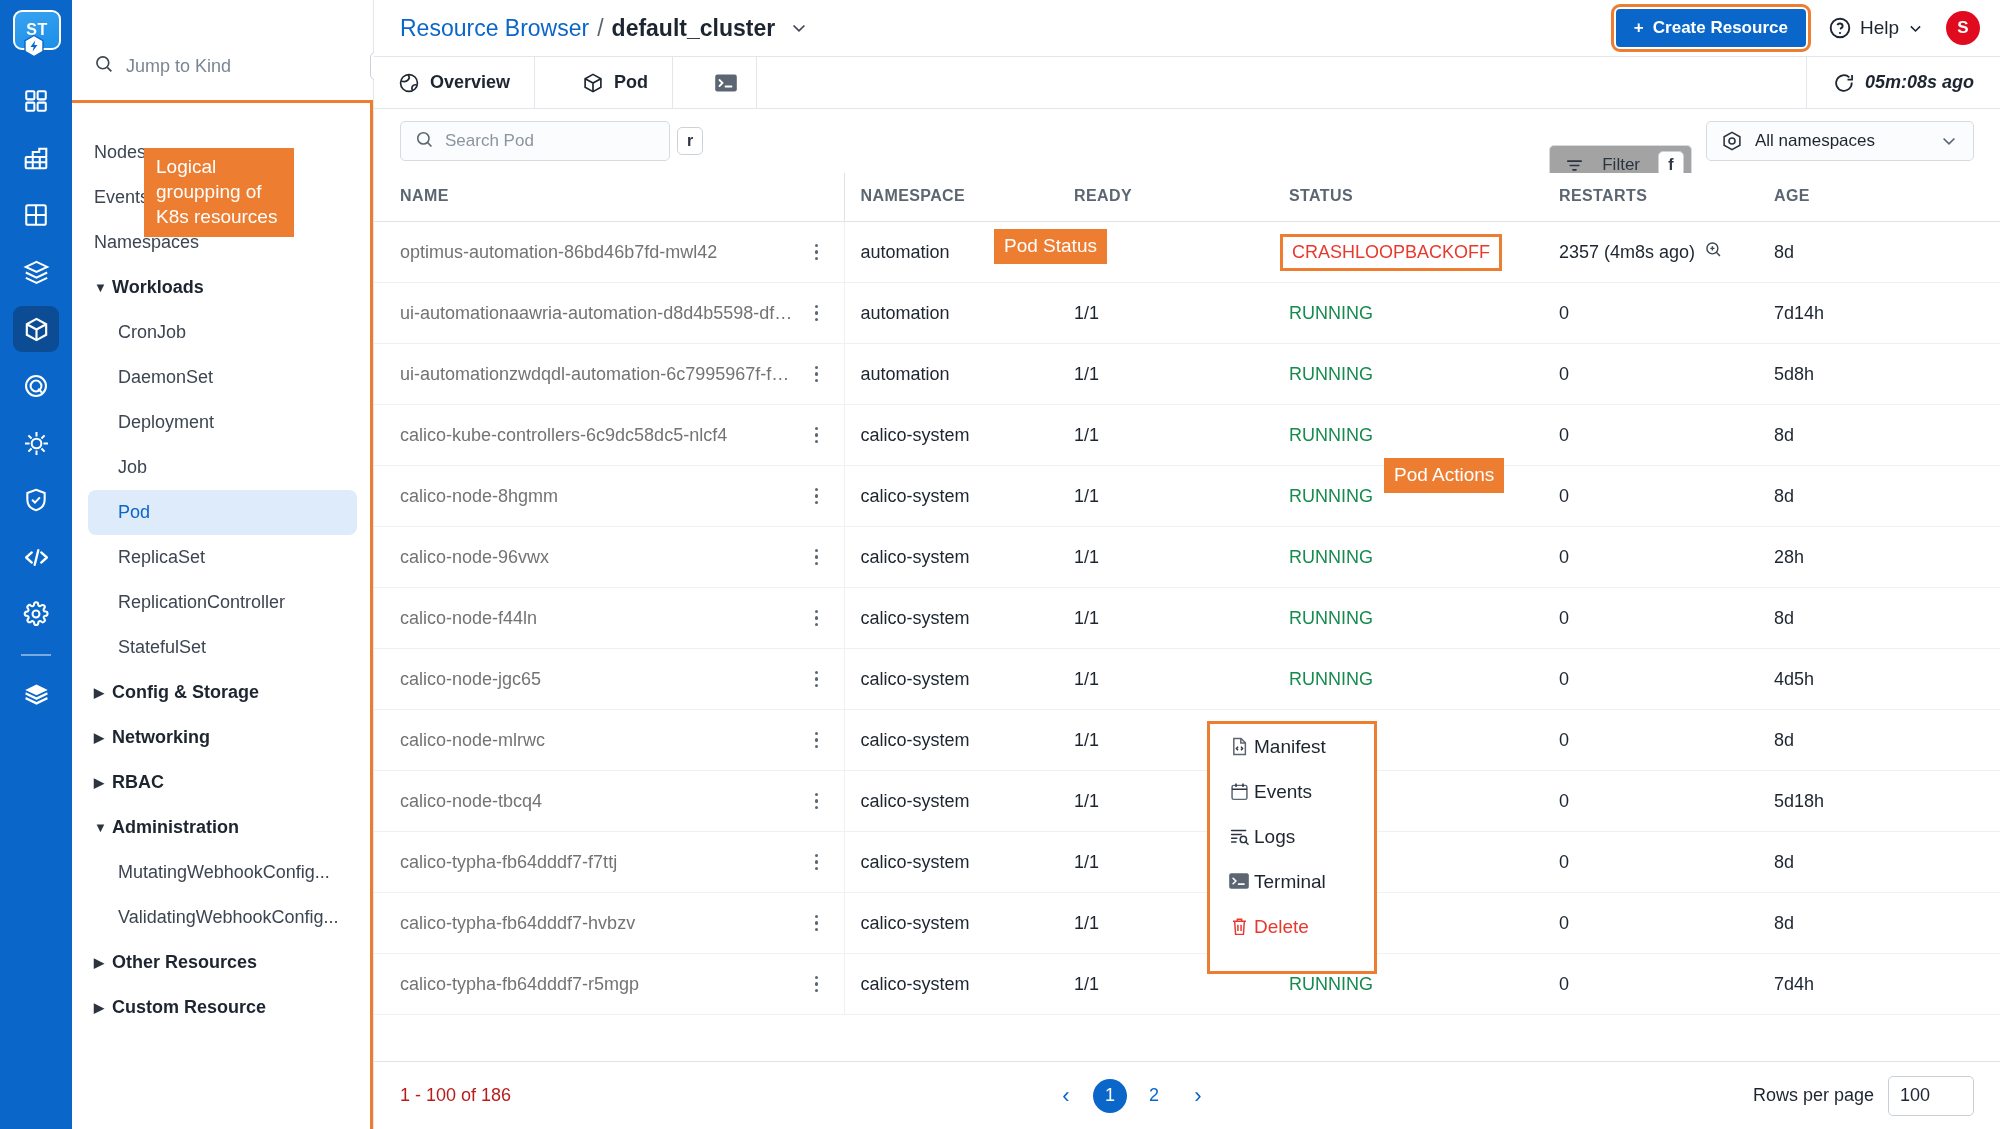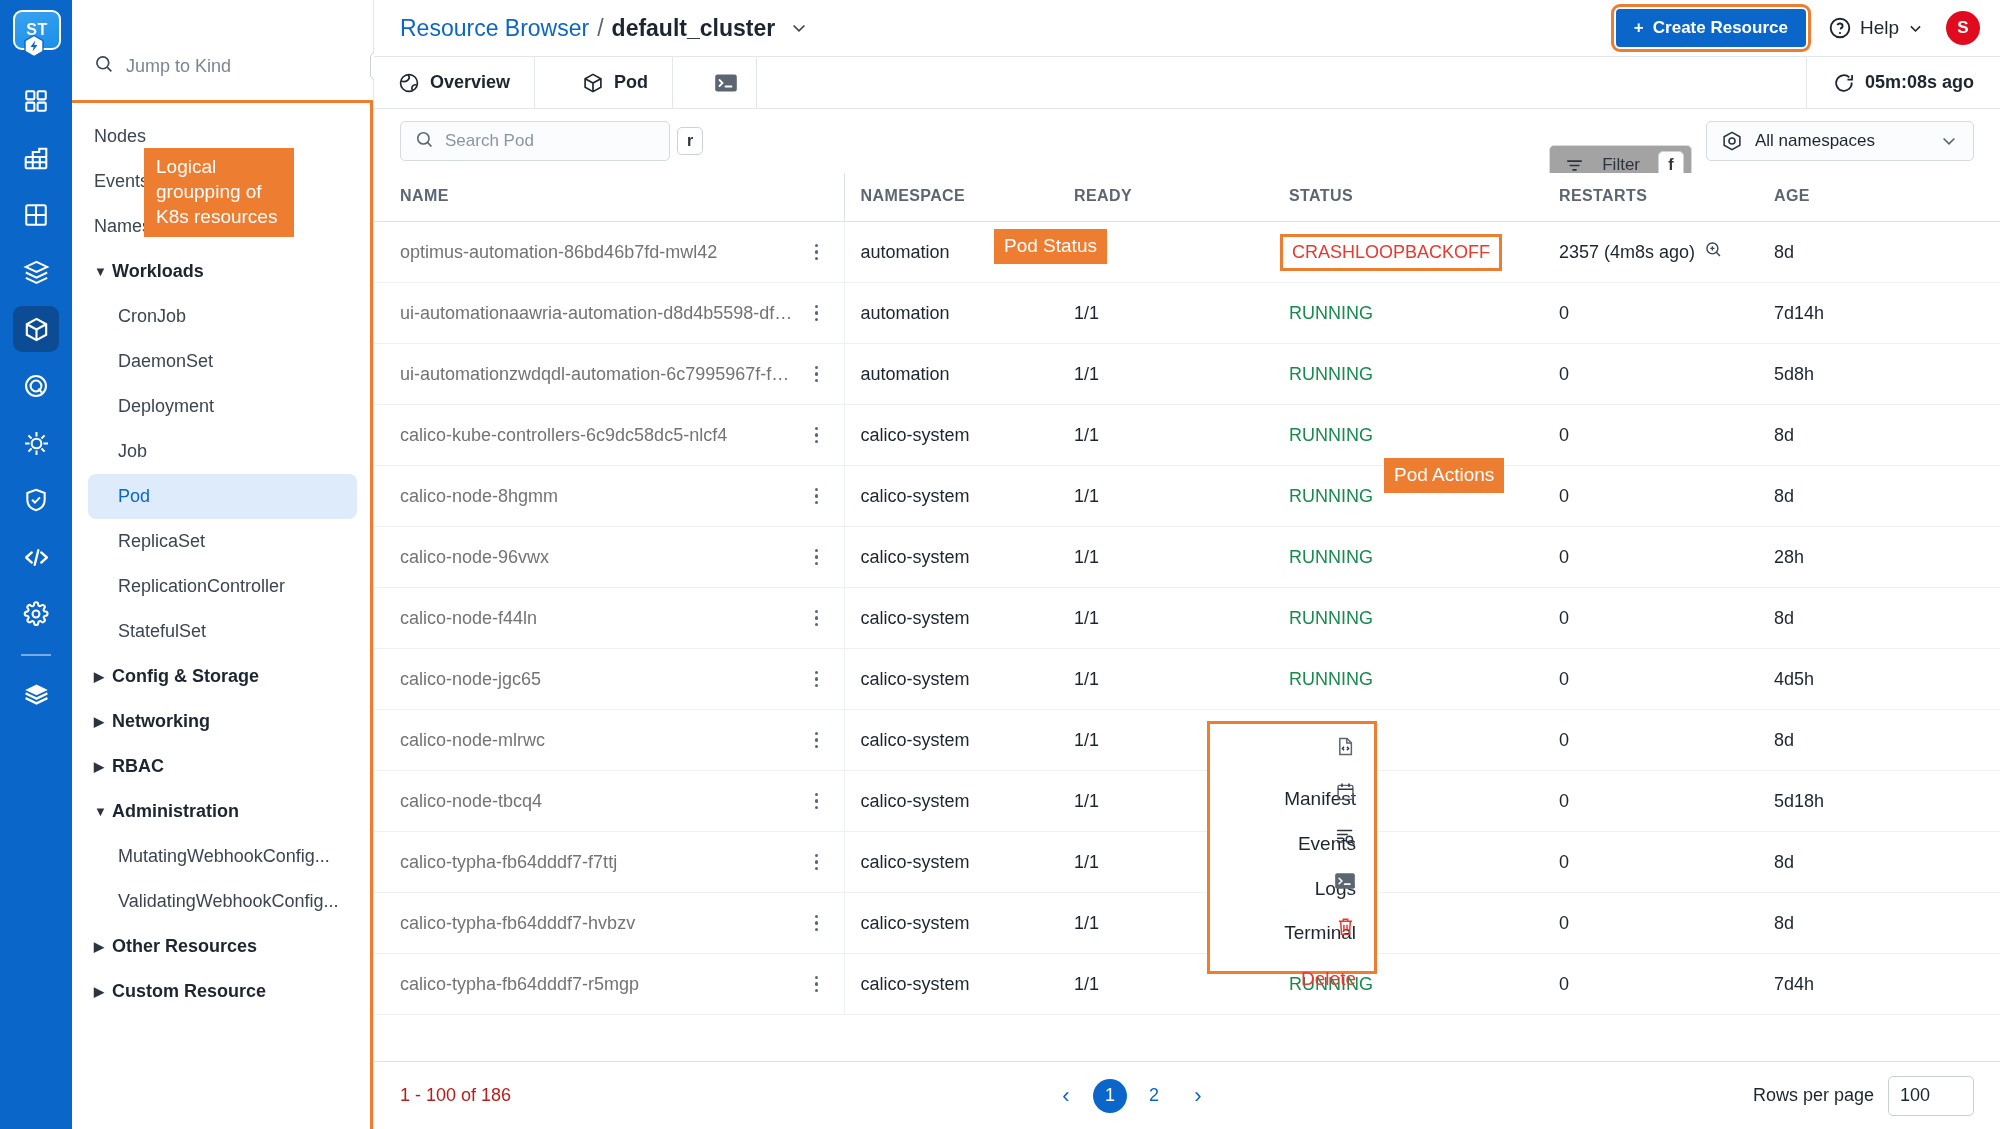--- a/index.html
+++ b/index.html
@@ -71,21 +71,21 @@
     min-width: 26px; height: 28px; padding: 0 7px;
     display: flex; align-items: center; justify-content: center;
     font-size: 16px; color: #2c3440; background: #fff;
     font-weight: 600;
   }
   .tree-outline {
     position: absolute; left: 0; right: 0; top: 100px; bottom: 0;
     border: 3px solid #ed7d31; border-left: none; border-bottom: none;
     pointer-events: none;
   }
-  .tree-scroll { flex: 1; overflow: hidden; padding-top: 14px; }
+  .tree-scroll { flex: 1; overflow: hidden; padding-top: 30px; }
   .tree-row {
     height: 45px; display: flex; align-items: center;
     font-size: 18px; color: #3c4551; cursor: pointer;
     padding-left: 22px;
   }
   .tree-row.lvl0 { padding-left: 22px; }
   .tree-row.group { font-weight: bold; color: #1d2530; padding-left: 22px; }
   .tree-row.child { padding-left: 46px; }
   .tree-row .caret { width: 18px; display: inline-block; font-size: 13px; color: #2c3440; }
   .tree-row.selected {
@@ -132,21 +132,21 @@
     border-bottom: 1px solid #e3e6ea; background: #fff; gap: 23px;
   }
   .tab {
     display: flex; align-items: center; gap: 10px;
     padding: 0 24px; font-size: 18px; color: #1d2530;
     border-right: 1px solid #e3e6ea; cursor: pointer; font-weight: 600;
   }
   .tab.active { box-shadow: inset 0 -3px 0 #ffffff; background:#fff; }
   .tab.icon-only { padding: 0 18px; }
   .tabstrip-right { margin-left: auto; display: flex; align-items: center;
-    padding: 0 26px; gap: 10px; border-left: 1px solid #e3e6ea; }
+    padding: 0 26px; gap: 10px; border-left: 1px solid #e3e6ea; font-style: italic; }
   .refresh-txt { font-size: 18px; color: #1d2530; font-weight: 600; }
 
   .toolbar {
     height: 64px; flex: 0 0 64px; display: flex; align-items: center;
     padding: 0 26px; gap: 14px; background: #fff;
   }
   .searchbox {
     width: 270px; height: 40px; border: 1px solid #d6dbe1; border-radius: 5px;
     display: flex; align-items: center; gap: 11px; padding: 0 6px 0 14px;
     background: #fbfcfd;
@@ -210,22 +210,22 @@
   }
   .restart-cell { display: flex; align-items: center; gap: 9px; }
 
   
   .ctx-menu {
     position: absolute; left: 833px; top: 548px; width: 170px;
     background: #ffffff; border: 3px solid #ed7d31;
     z-index: 50; padding: 12px 0 10px 0;
   }
   .ctx-item {
-    height: 45px; display: flex; align-items: flex-end; gap: 31px;
-    padding: 0 18px; font-size: 19px; color: #1d2530; cursor: pointer; flex-direction: column;
+    height: 45px; display: flex; align-items: flex-start; gap: 4px;
+    padding: 0 18px; font-size: 19px; color: #1d2530; cursor: pointer;
   }
   .ctx-item.danger { color: #e8392f; }
   .ctx-item .ic { width: 22px; display: flex; align-items: center; justify-content: center; }
 
   
   .tfooter {
     height: 68px; flex: 0 0 68px; border-top: 1px solid #dfe3e8;
     display: flex; align-items: center; padding: 0 26px; background: #fff;
   }
   .range-txt { font-size: 18px; color: #b91c1c; }

